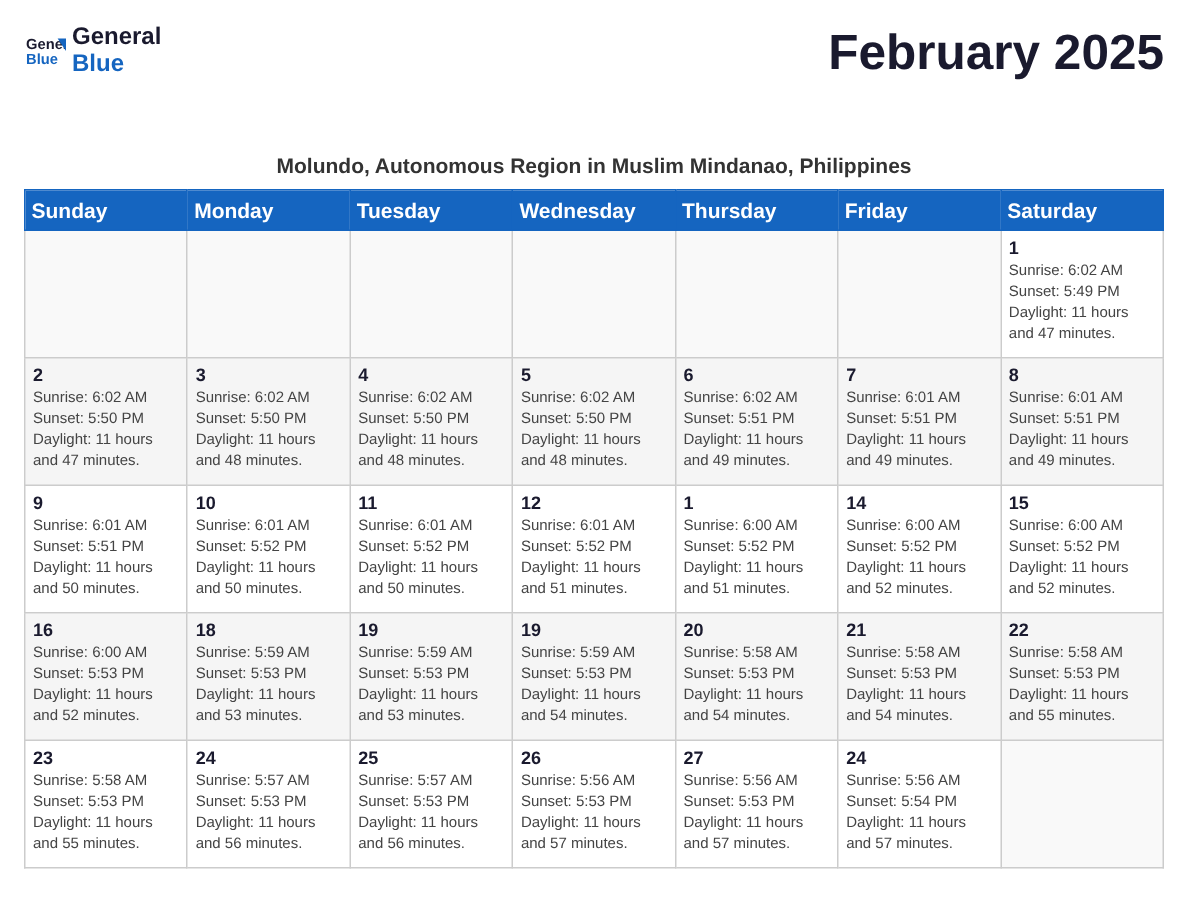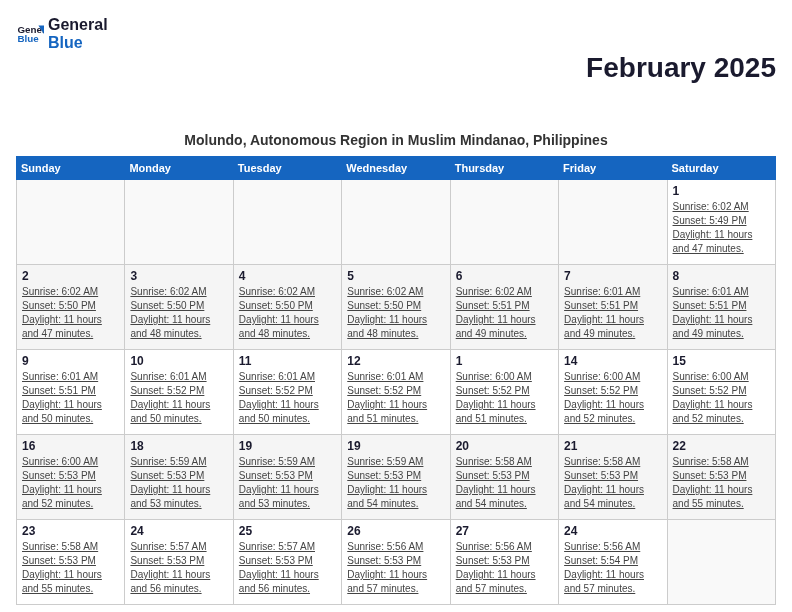--- a/index.html
+++ b/index.html
@@ -19,43 +19,42 @@
     .logo {
       display: flex;
       align-items: center;
       gap: 4px;
     }
     .logo-icon {
       width: 28px;
       height: 28px;
     }
     .month-title {
-      font-size: 28px;
+      font-size: 33px;
       font-weight: bold;
       color: #1a1a2e;
       text-align: left;
-      margin-top: 36px;
     }
     .subtitle {
       text-align: center;
       font-size: 14px;
       color: #333;
       margin-bottom: 8px;
       font-weight: bold;
       margin-top: 48px;
     }
     table {
       width: 100%;
       border-collapse: collapse;
       table-layout: fixed;
     }
     thead th {
       background-color: #1565c0;
       color: #fff;
-      font-size: 11px;
+      font-size: 14px;
       padding: 5px 4px;
       text-align: left;
       border: 1px solid #1565c0;
     }
     tbody td {
       border: 1px solid #ccc;
       vertical-align: top;
       padding: 4px 5px;
       min-height: 80px;
       height: 85px;
@@ -70,21 +69,20 @@
       font-size: 12px;
       font-weight: bold;
       color: #1a1a2e;
       display: block;
       margin-bottom: 2px;
     }
     .day-detail {
       font-size: 10px;
       color: #444;
       line-height: 1.4;
-      text-decoration: underline;
     }
     .empty-cell {
       background: #f9f9f9 !important;
     }
   </style>
 </head>
 <body>
 
 <div class="header-top">
   <div class="logo">

